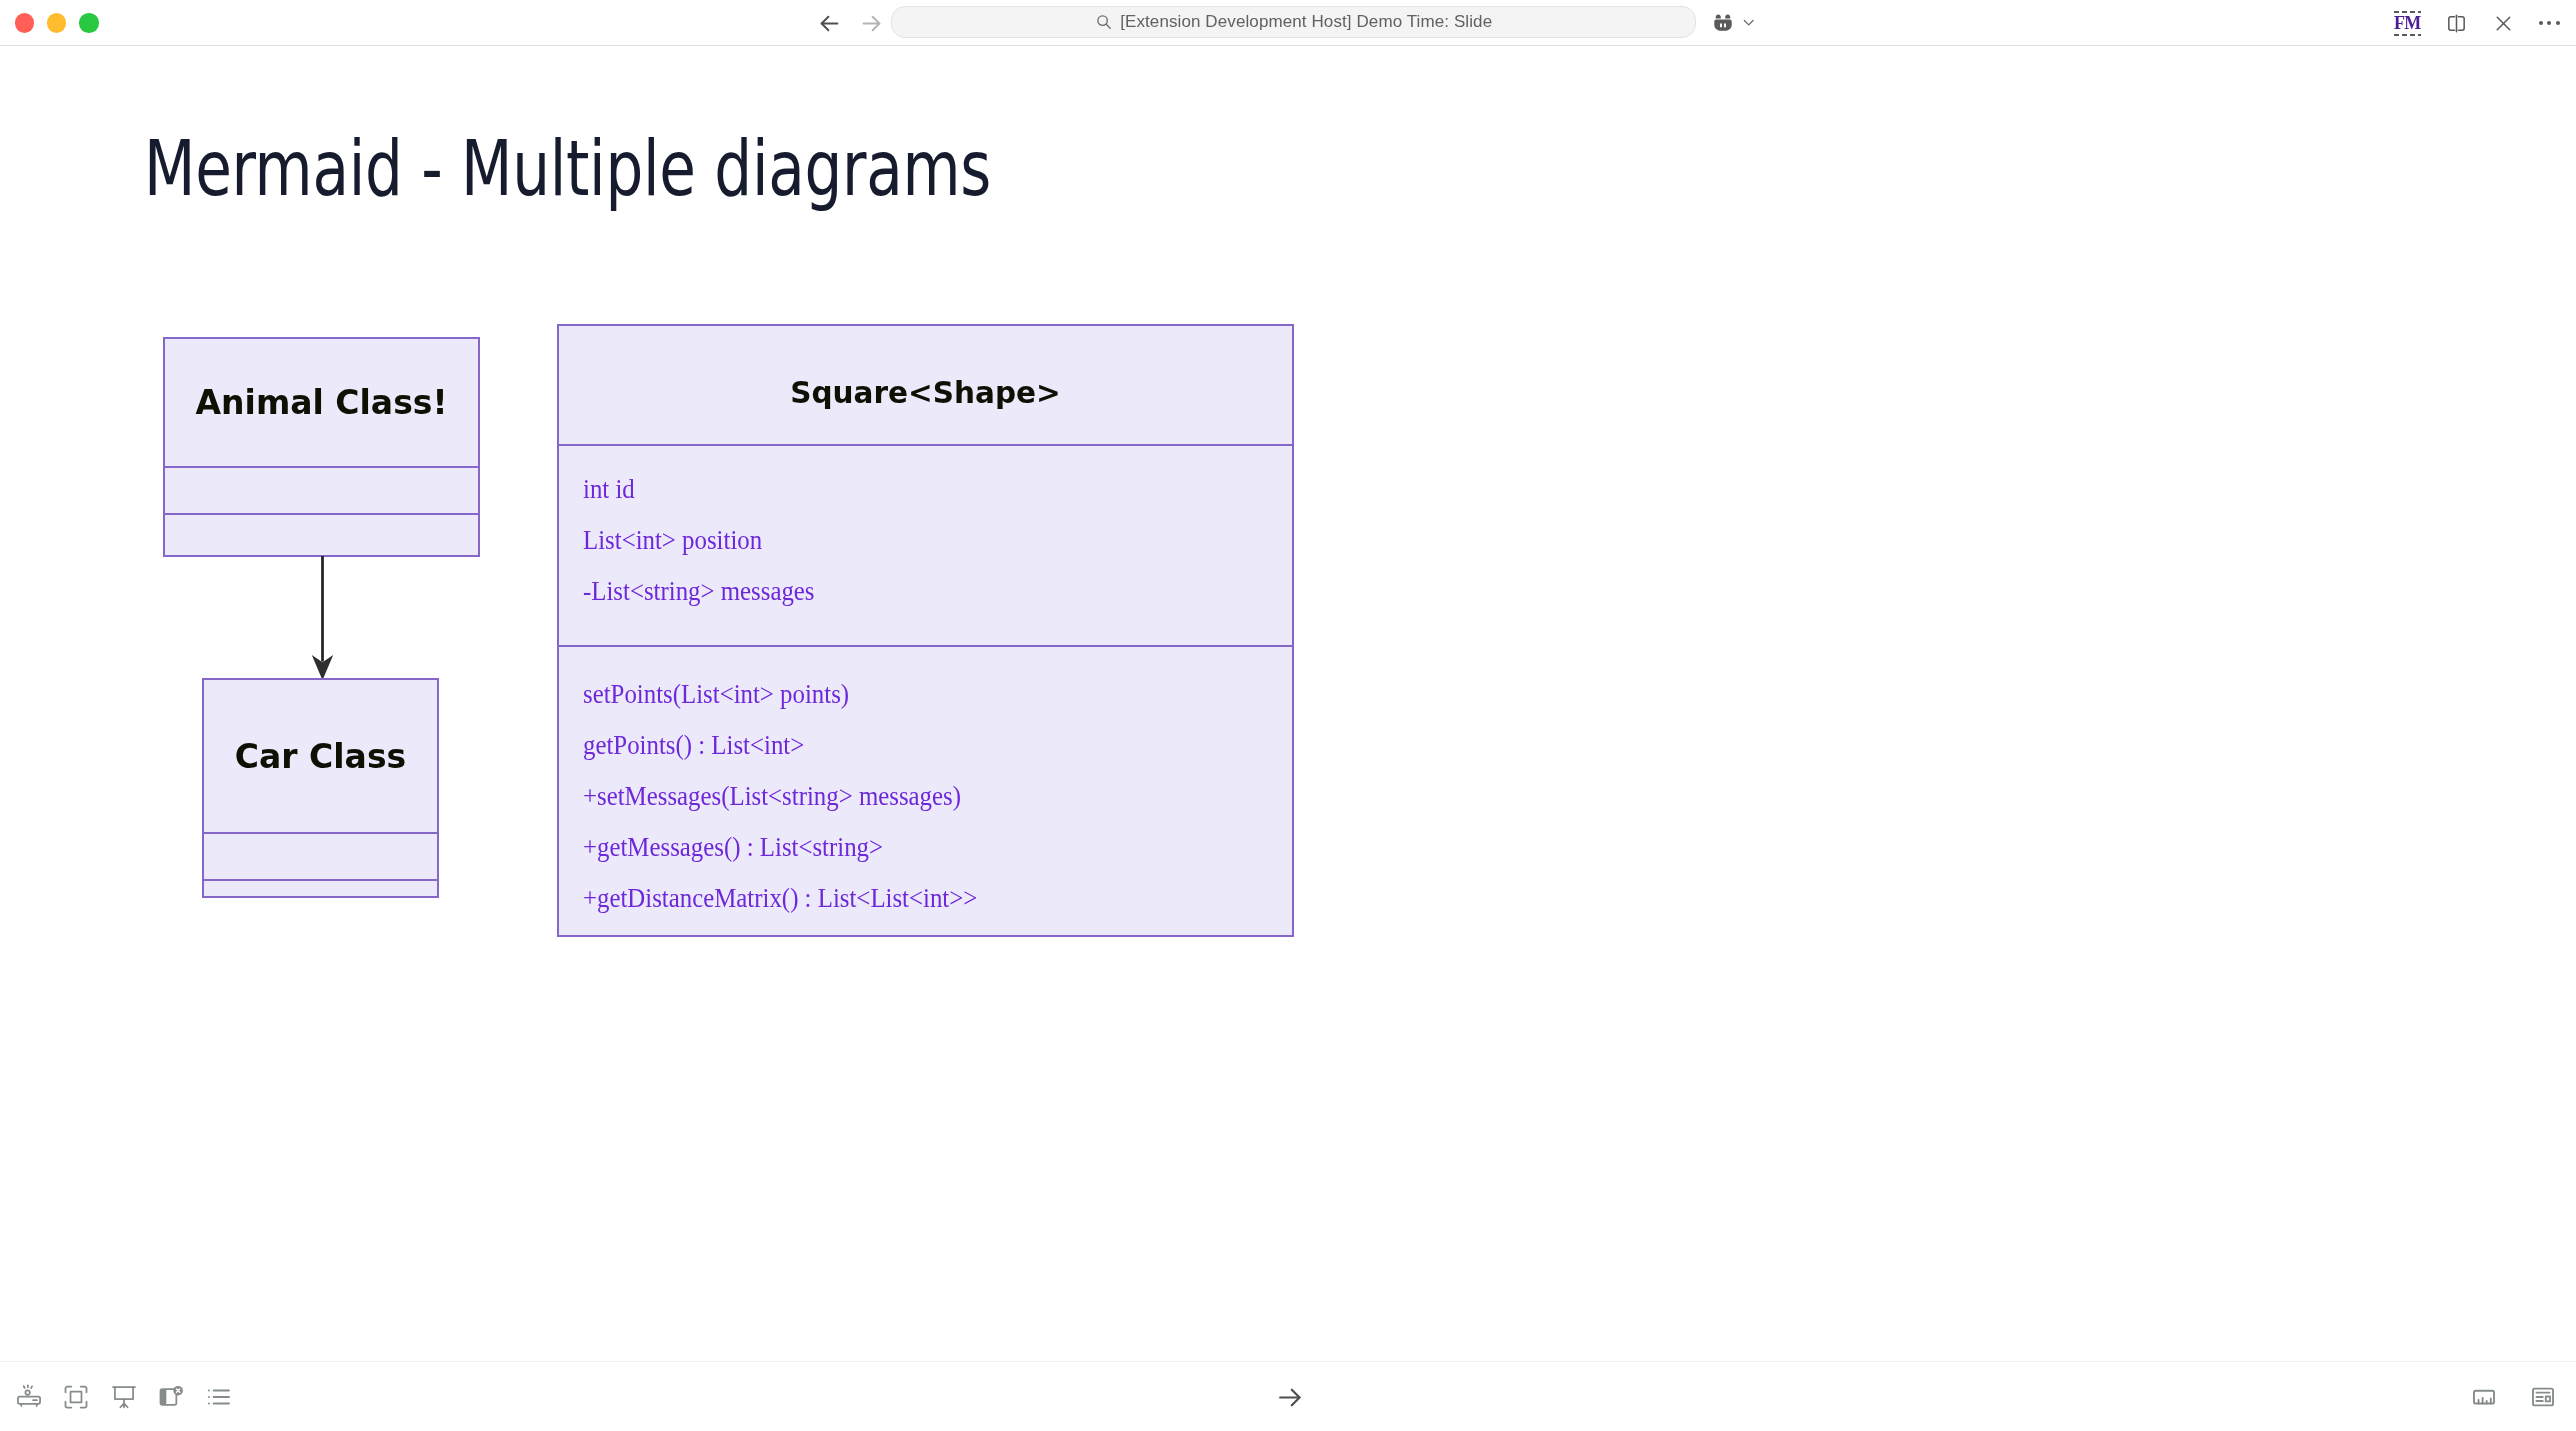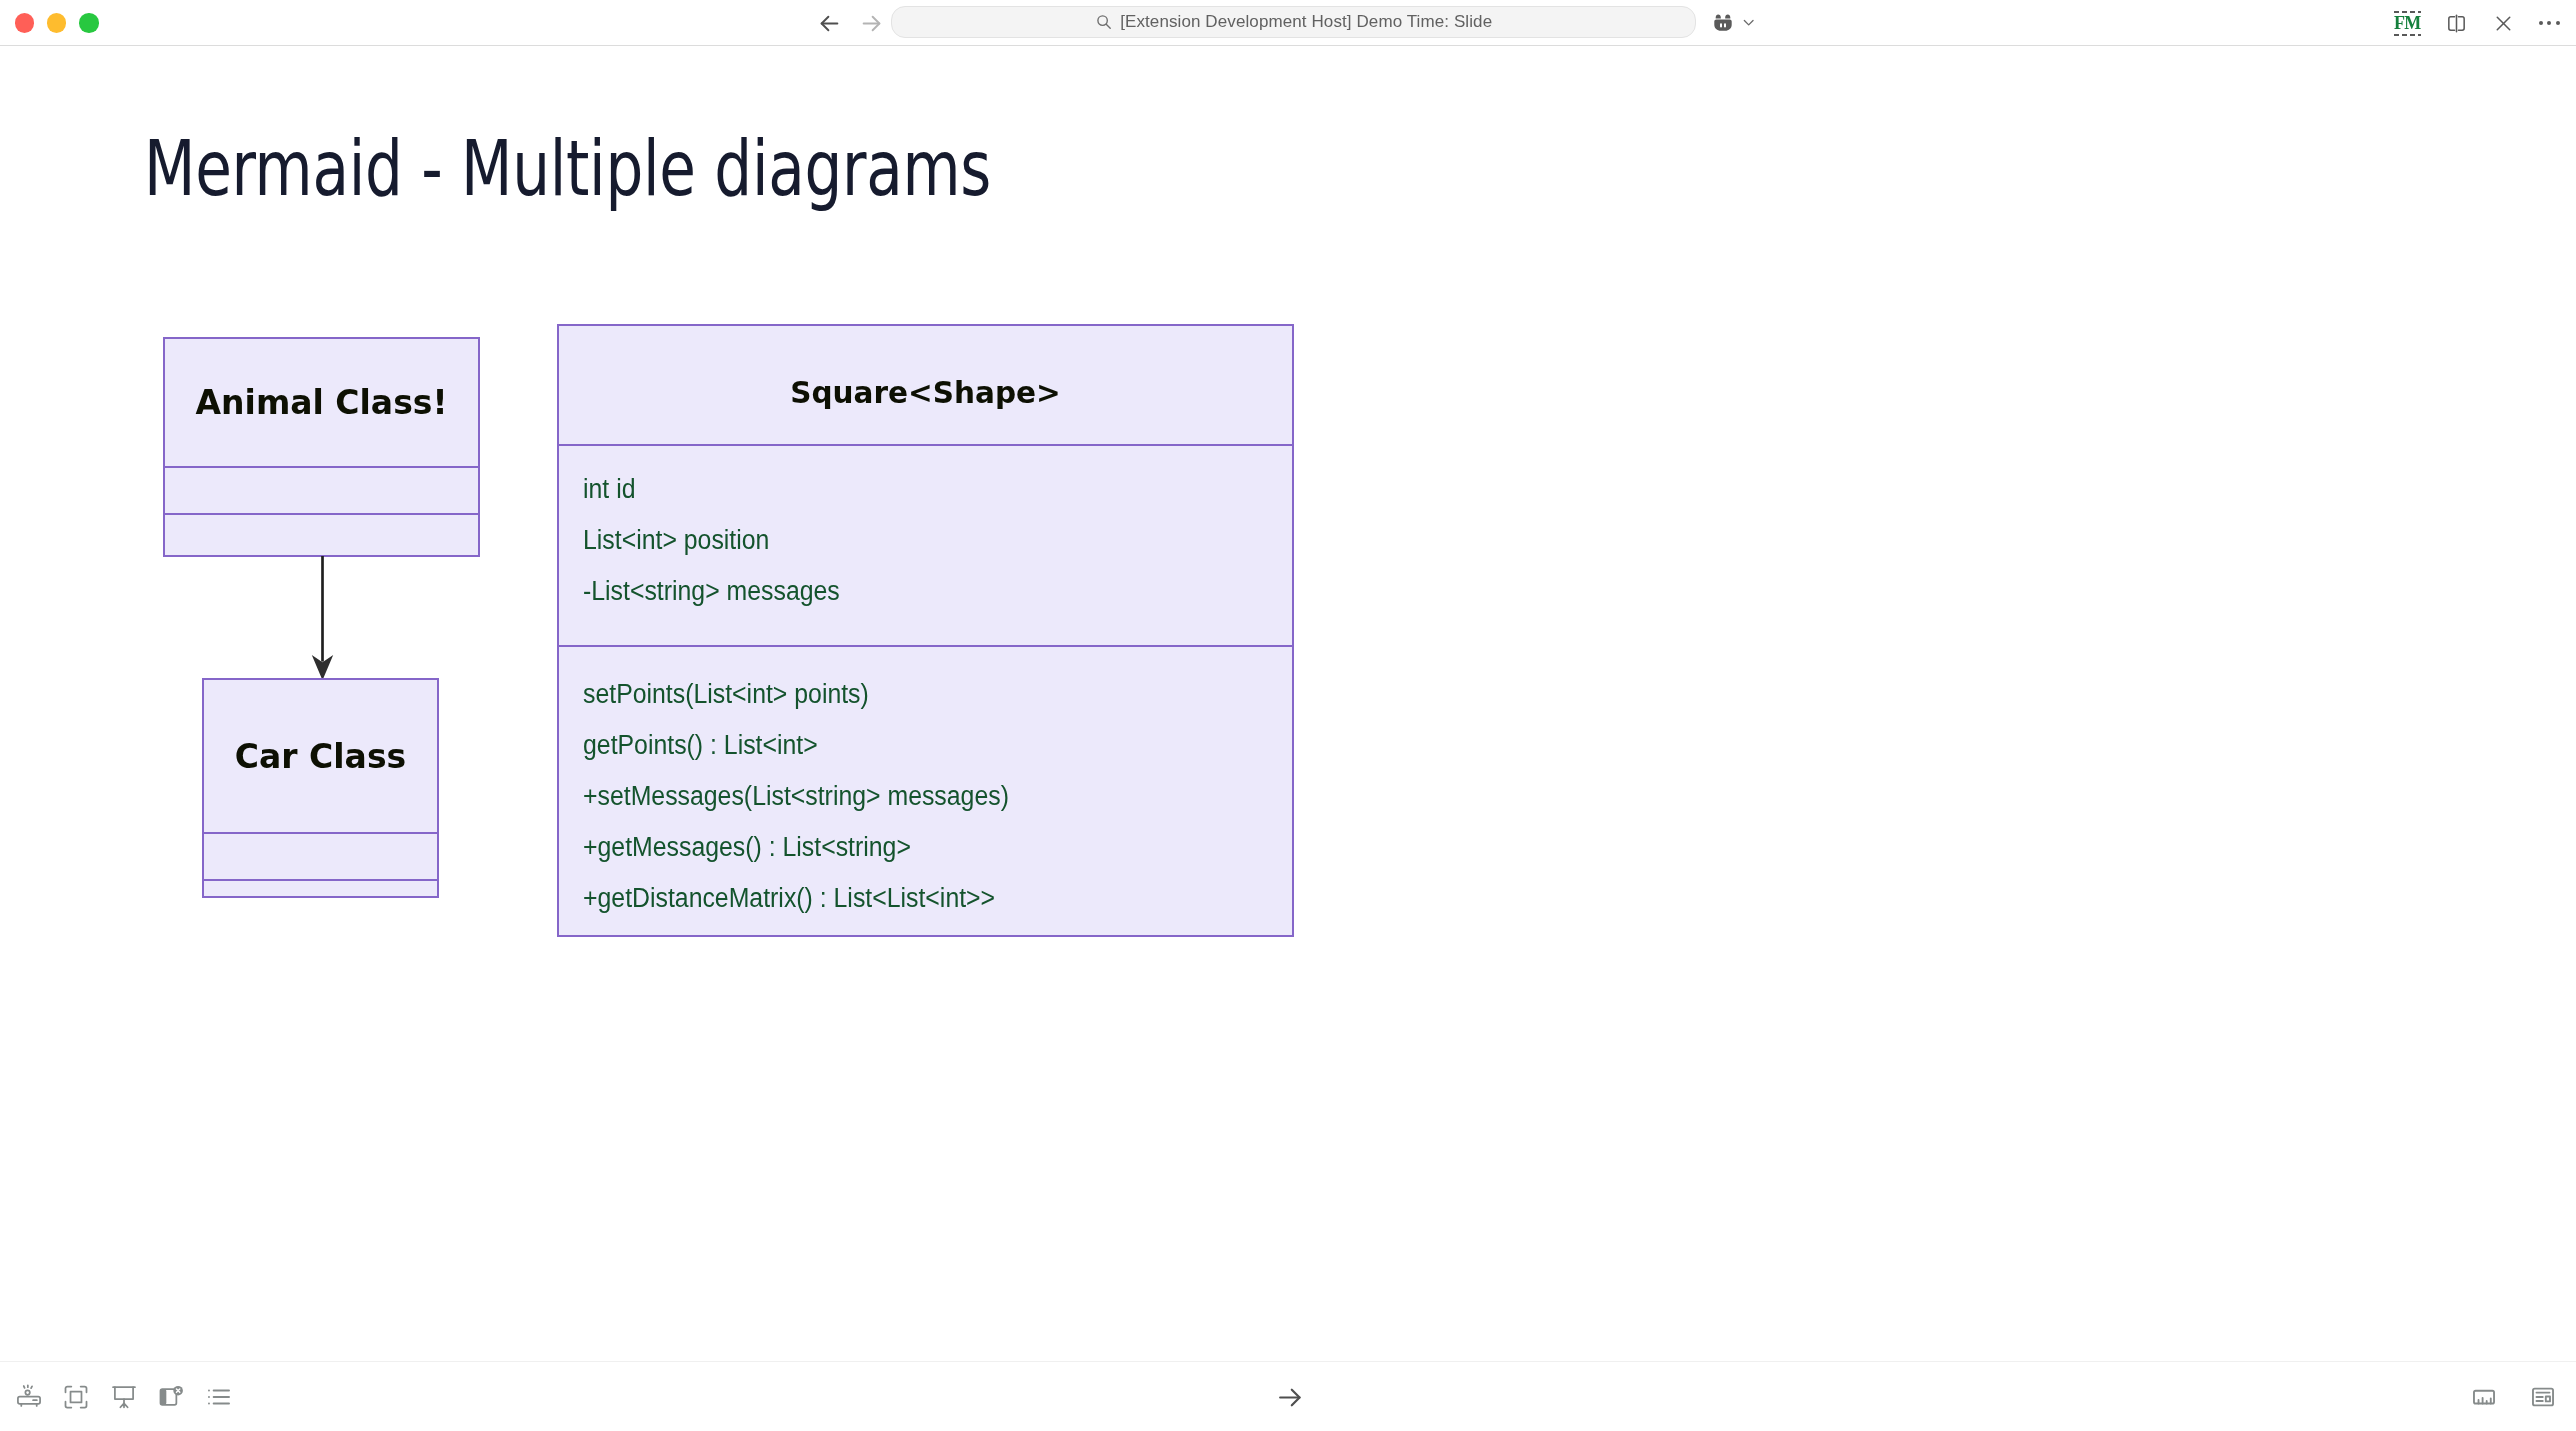--- a/index.html
+++ b/index.html
@@ -92,21 +92,21 @@
     position: absolute;
     right: 16px;
     top: 0;
     height: 46px;
     display: flex;
     align-items: center;
     gap: 24px;
   }
   .fm-badge {
     font-size: 18px;
-    color: #15803d;
+    color: #4c1d95;
     font-weight: 700;
     font-family: "Liberation Serif", serif;
     letter-spacing: -0.7px;
     position: relative;
     padding: 2px 0;
   }
   .fm-badge::before, .fm-badge::after {
     content: "";
     position: absolute;
     left: 0; right: 0;
@@ -163,22 +163,22 @@
     justify-content: center;
     font-family: "DejaVu Sans", sans-serif;
     font-weight: 700;
     color: #0d1003;
     text-align: center;
   }
 
   .uml-empty-row { }
 
   .uml-list {
-    font-family: Liberation Sans, sans-serif;
-    color: #14532d;
+    font-family: Liberation Serif, serif;
+    color: #6d28d9;
     font-size: 27px;
     line-height: 1.0;
   }
   .uml-list .uml-line {
     white-space: nowrap;
     transform: scaleX(0.92);
     transform-origin: left center;
   }
 
   

